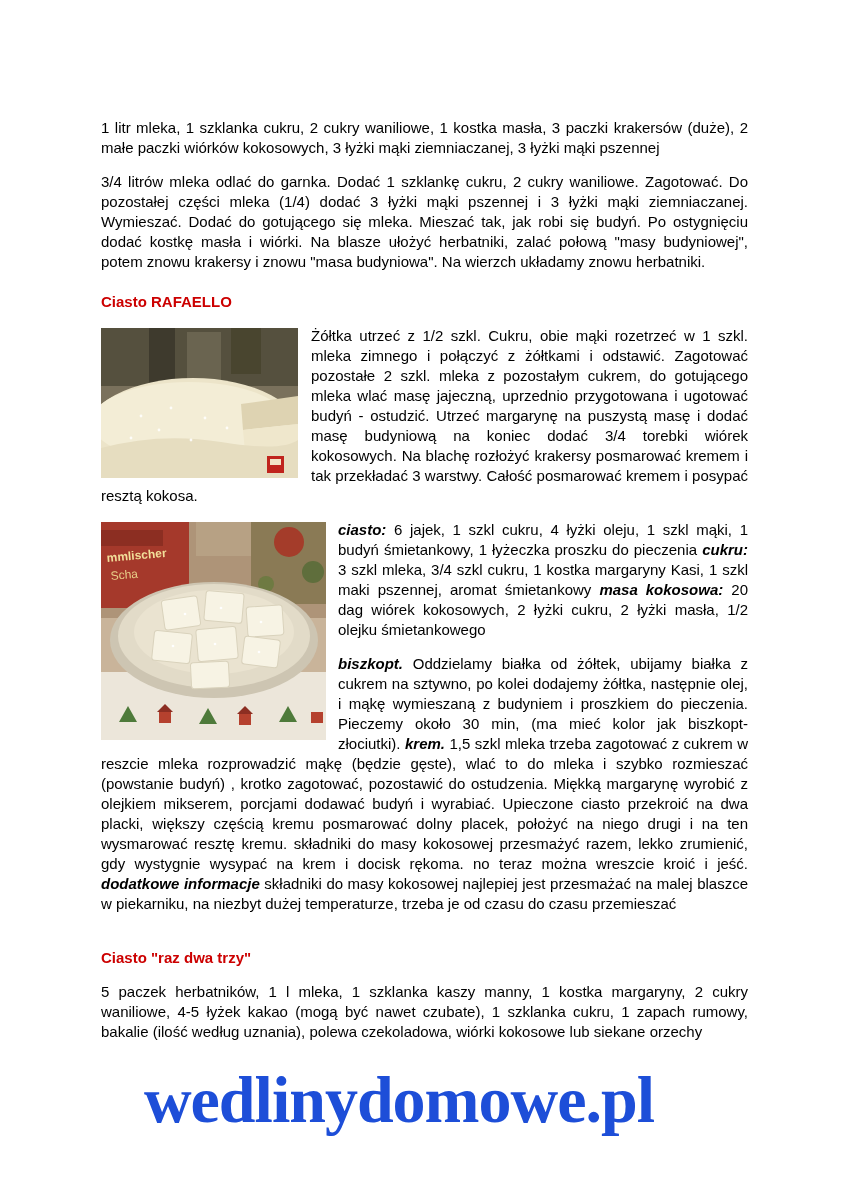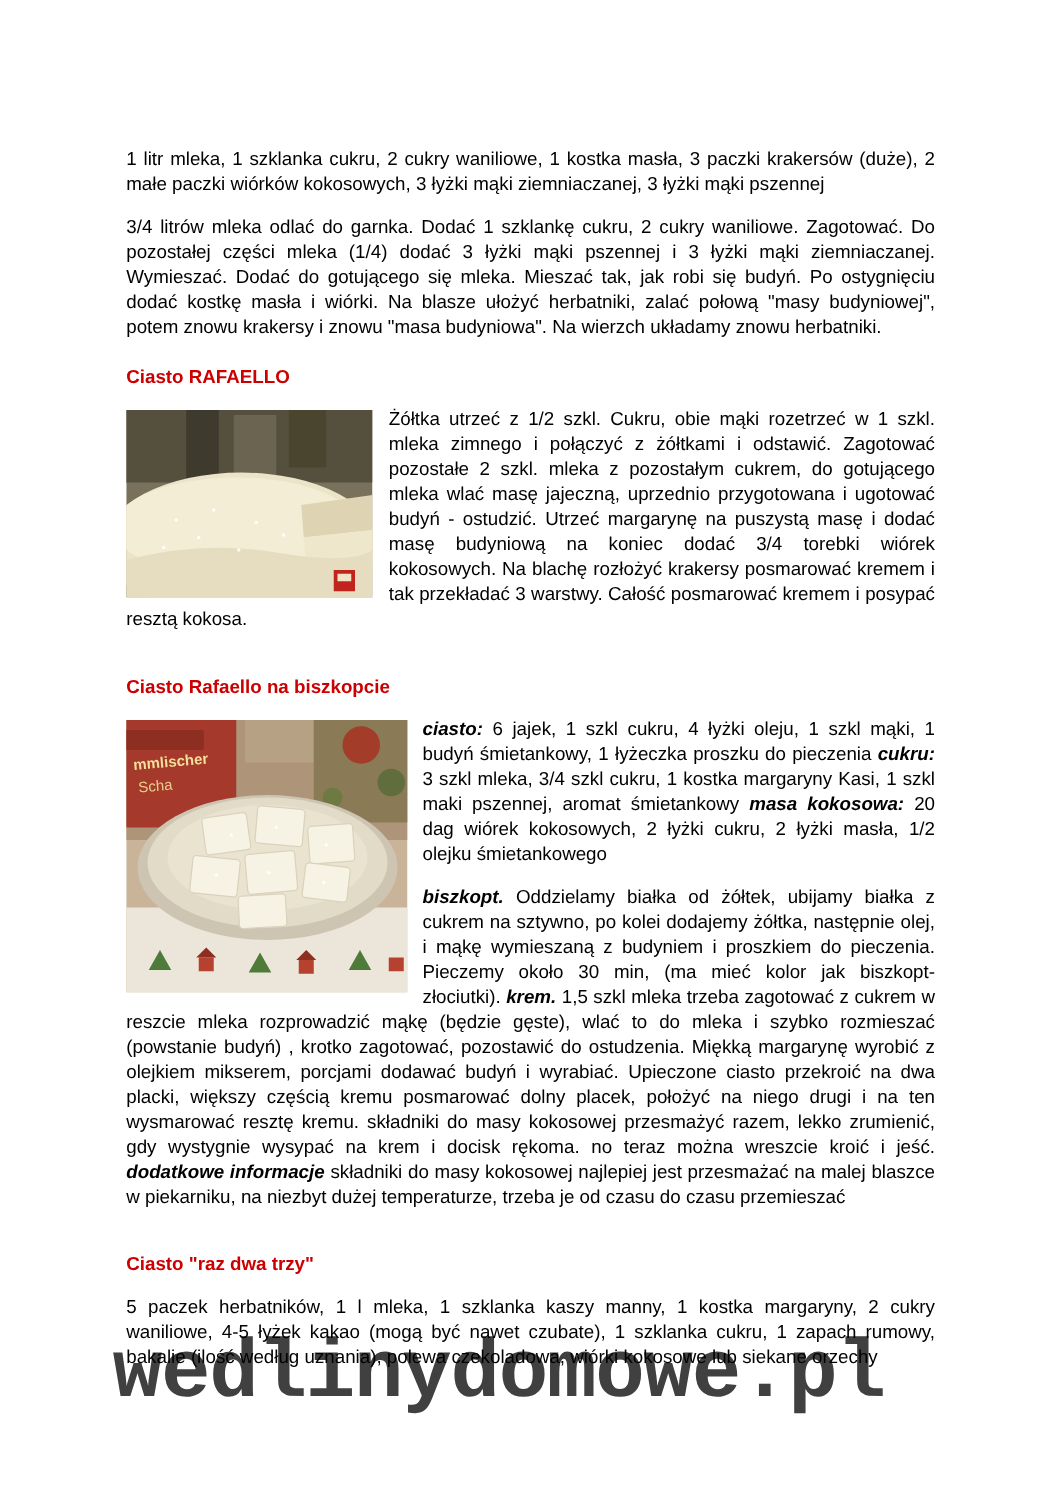--- a/index.html
+++ b/index.html
@@ -39,23 +39,23 @@
   b { font-weight: bold; font-style: italic; }
   .watermark {
     position: absolute;
     left: 0; top: 1062px;
     width: 798px;
     z-index: 0;
     text-align: center;
     font-size: 66px;
     font-weight: bold;
     letter-spacing: -1px;
-    color: #404040;
+    color: #1d4ed8;
     white-space: nowrap;
-    font-family: Liberation Mono, monospace;
+    font-family: Liberation Serif, serif;
   }
 </style>
 </head>
 <body>
 
 <div class="page">
 
   <p class="para">1 litr mleka, 1 szklanka cukru, 2 cukry waniliowe, 1 kostka masła, 3 paczki krakersów (duże), 2 małe paczki wiórków kokosowych, 3 łyżki mąki ziemniaczanej, 3 łyżki mąki pszennej</p>
   <p class="para">3/4 litrów mleka odlać do garnka. Dodać 1 szklankę cukru, 2 cukry waniliowe. Zagotować. Do pozostałej części mleka (1/4) dodać 3 łyżki mąki pszennej i 3 łyżki mąki ziemniaczanej. Wymieszać. Dodać do gotującego się mleka. Mieszać tak, jak robi się budyń. Po ostygnięciu dodać kostkę masła i wiórki. Na blasze ułożyć herbatniki, zalać połową "masy budyniowej", potem znowu krakersy i znowu "masa budyniowa". Na wierzch układamy znowu herbatniki.</p>
 
@@ -81,21 +81,20 @@
         <circle cx="126" cy="100" r="1.4" fill="#ffffff" opacity="0.85"></circle>
         <circle cx="90" cy="112" r="1.4" fill="#ffffff" opacity="0.85"></circle>
         <circle cx="30" cy="110" r="1.4" fill="#ffffff" opacity="0.85"></circle>
         <rect x="166" y="128" width="17" height="17" fill="#c0241d"></rect>
         <rect x="169" y="131" width="11" height="6" fill="#f3e3c6"></rect>
       </svg>
     </div>
     <p class="para">Żółtka utrzeć z 1/2 szkl. Cukru, obie mąki rozetrzeć w 1 szkl. mleka zimnego i połączyć z żółtkami i odstawić. Zagotować pozostałe 2 szkl. mleka z pozostałym cukrem, do gotującego mleka wlać masę jajeczną, uprzednio przygotowana i ugotować budyń - ostudzić. Utrzeć margarynę na puszystą masę i dodać masę budyniową na koniec dodać 3/4 torebki wiórek kokosowych. Na blachę rozłożyć krakersy posmarować kremem i tak przekładać 3 warstwy. Całość posmarować kremem i posypać resztą kokosa.</p>
   </div>
 
-  <h3 class="heading">Ciasto Rafaello na biszkopcie</h3>
 
   <div class="recipe">
     <div class="photo photo-2">
       <svg width="225" height="218" viewBox="0 0 225 218">
         <rect width="225" height="218" fill="#c9b49a"></rect>
         <rect width="225" height="96" fill="#ae9478"></rect>
         <rect x="95" y="0" width="55" height="34" fill="#b7a184"></rect>
         <rect x="0" y="0" width="88" height="86" fill="#a5392b"></rect>
         <rect x="0" y="8" width="62" height="16" fill="#8c2e22"></rect>
         <text x="6" y="40" font-size="12" font-weight="bold" fill="#f2df9a" transform="rotate(-5 6 40)">mmlischer</text>

